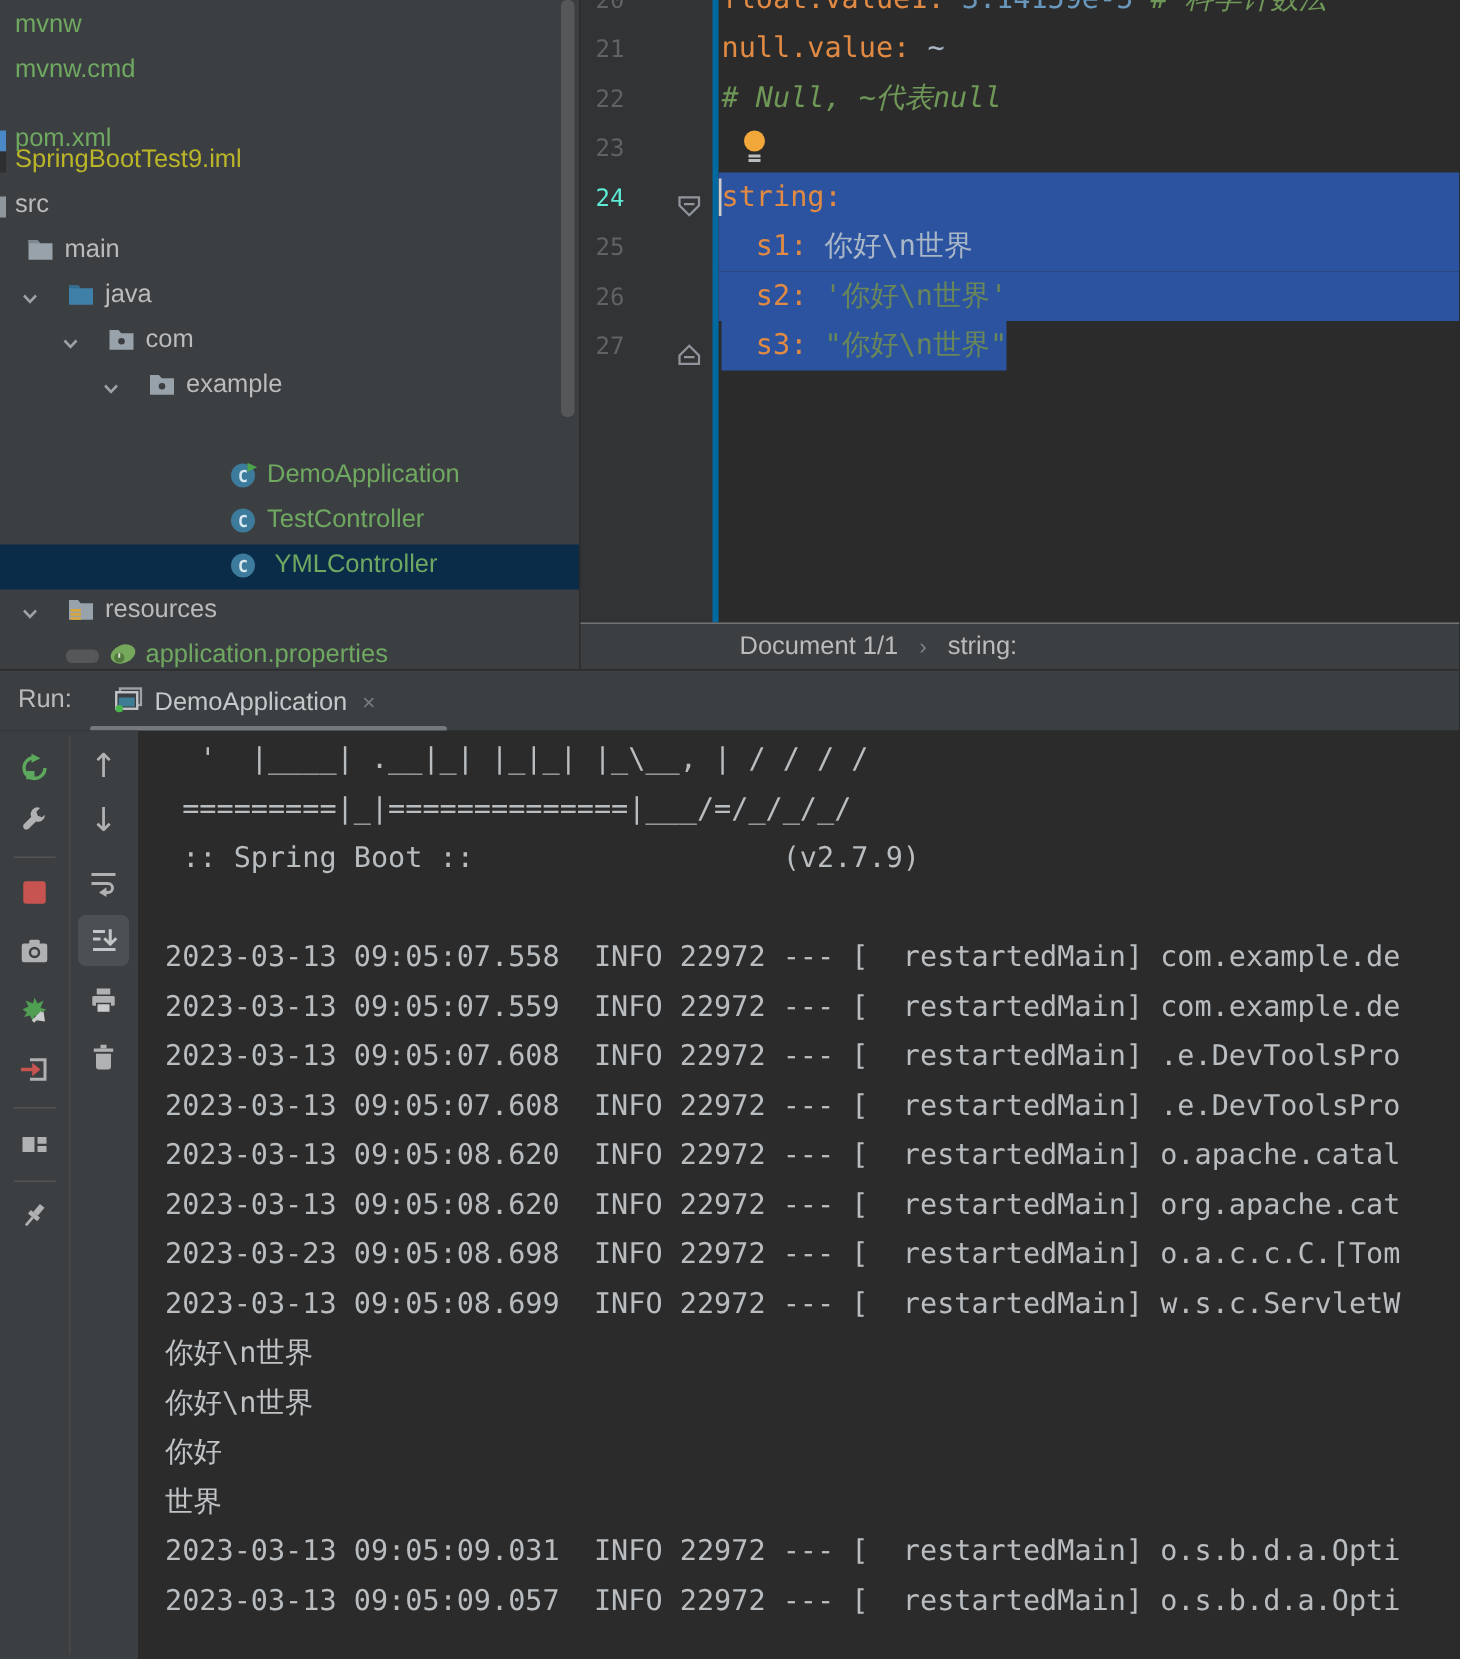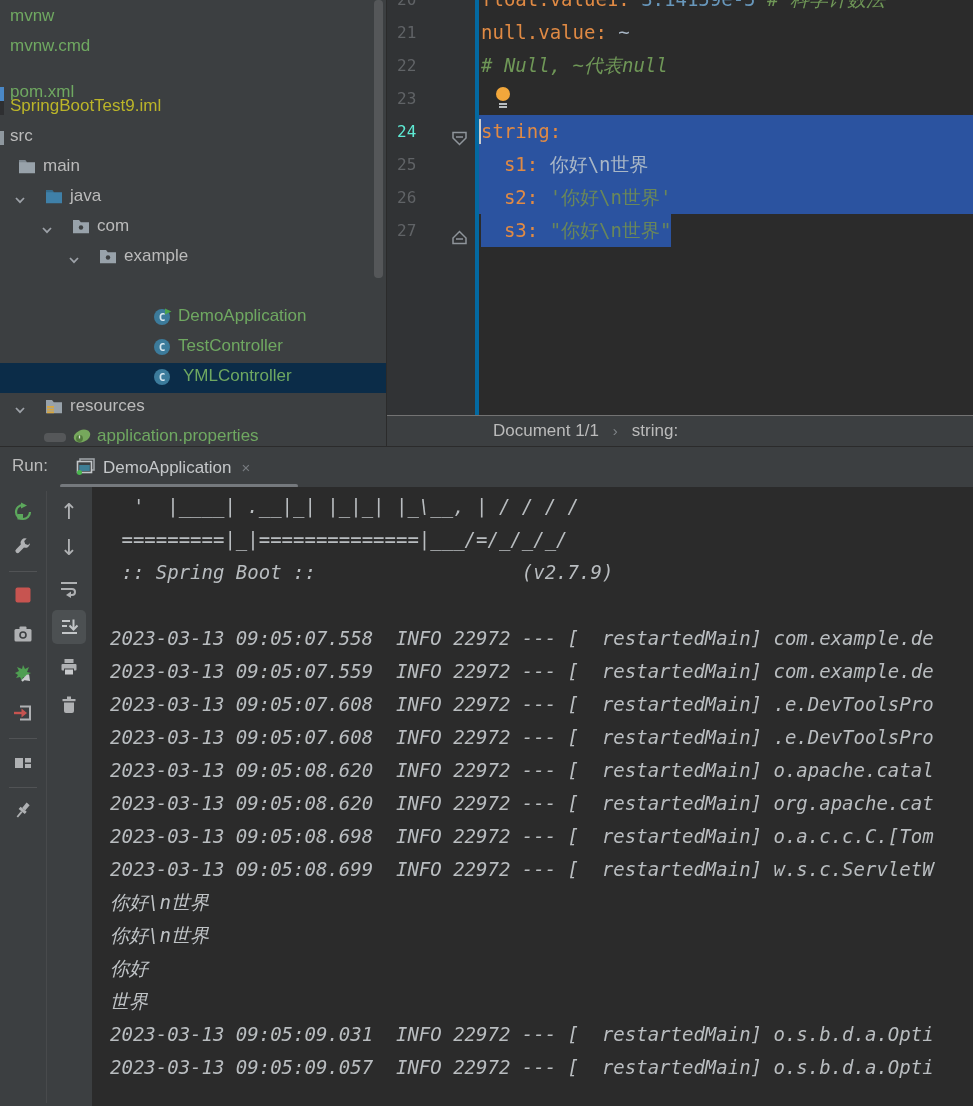--- a/index.html
+++ b/index.html
@@ -69,21 +69,21 @@
   .toolbar-bg { position:absolute; left:0; top:0; width:92px; height:619px; background:#3C3F41; }
   .tb-divider { position:absolute; left:46px; top:4px; width:1px; height:612px; background:#484A4C; }
   .tb-col { position:absolute; top:0; width:46px; }
   .tb-col.c1 { left:0; } .tb-col.c2 { left:46px; }
   .tbtn { position:absolute; left:6px; width:34px; height:34px; display:flex; align-items:center;
     justify-content:center; border-radius:5px; }
   .tbtn.on { background:#4C5052; }
   .tb-sep { position:absolute; left:9px; width:28px; height:1px; background:#515355; }
   .arrow-glyph { font-size:22px; color:#AFB1B3; font-family:"DejaVu Sans",sans-serif; line-height:1; }
 
-  .console { position:absolute; left:92px; top:0; right:0; bottom:0; padding:3px 0 0 18px; overflow:hidden;font-style:italic; }
+  .console { position:absolute; left:92px; top:0; right:0; bottom:0; padding:3px 0 0 18px; overflow:hidden; }
   .cline { height:33px; line-height:33px; white-space:pre; font-family:"DejaVu Sans Mono",monospace;
     font-size:19px; color:#B9BDC0; }
   .cline.out { color:#BFC3C6; }
 </style>
 </head>
 <body>
 
 <div class="screen">
 
   <div class="tree-panel" id="tree">
@@ -365,21 +365,21 @@
         <div class="cline ">  '  |____| .__|_| |_|_| |_\__, | / / / /</div>
         <div class="cline "> =========|_|==============|___/=/_/_/_/</div>
         <div class="cline "> :: Spring Boot ::                  (v2.7.9)</div>
         <div class="cline "> </div>
         <div class="cline ">2023-03-13 09:05:07.558  INFO 22972 --- [  restartedMain] com.example.de</div>
         <div class="cline ">2023-03-13 09:05:07.559  INFO 22972 --- [  restartedMain] com.example.de</div>
         <div class="cline ">2023-03-13 09:05:07.608  INFO 22972 --- [  restartedMain] .e.DevToolsPro</div>
         <div class="cline ">2023-03-13 09:05:07.608  INFO 22972 --- [  restartedMain] .e.DevToolsPro</div>
         <div class="cline ">2023-03-13 09:05:08.620  INFO 22972 --- [  restartedMain] o.apache.catal</div>
         <div class="cline ">2023-03-13 09:05:08.620  INFO 22972 --- [  restartedMain] org.apache.cat</div>
-        <div class="cline ">2023-03-13 09:05:08.698  INFO 22972 --- [  restartedMain] o.a.c.c.C.[Tom</div>
+        <div class="cline ">2023-03-23 09:05:08.698  INFO 22972 --- [  restartedMain] o.a.c.c.C.[Tom</div>
         <div class="cline ">2023-03-13 09:05:08.699  INFO 22972 --- [  restartedMain] w.s.c.ServletW</div>
         <div class="cline out">你好\n世界</div>
         <div class="cline out">你好\n世界</div>
         <div class="cline out">你好</div>
         <div class="cline out">世界</div>
         <div class="cline ">2023-03-13 09:05:09.031  INFO 22972 --- [  restartedMain] o.s.b.d.a.Opti</div>
         <div class="cline ">2023-03-13 09:05:09.057  INFO 22972 --- [  restartedMain] o.s.b.d.a.Opti</div>
       </div>
 
   </div>

